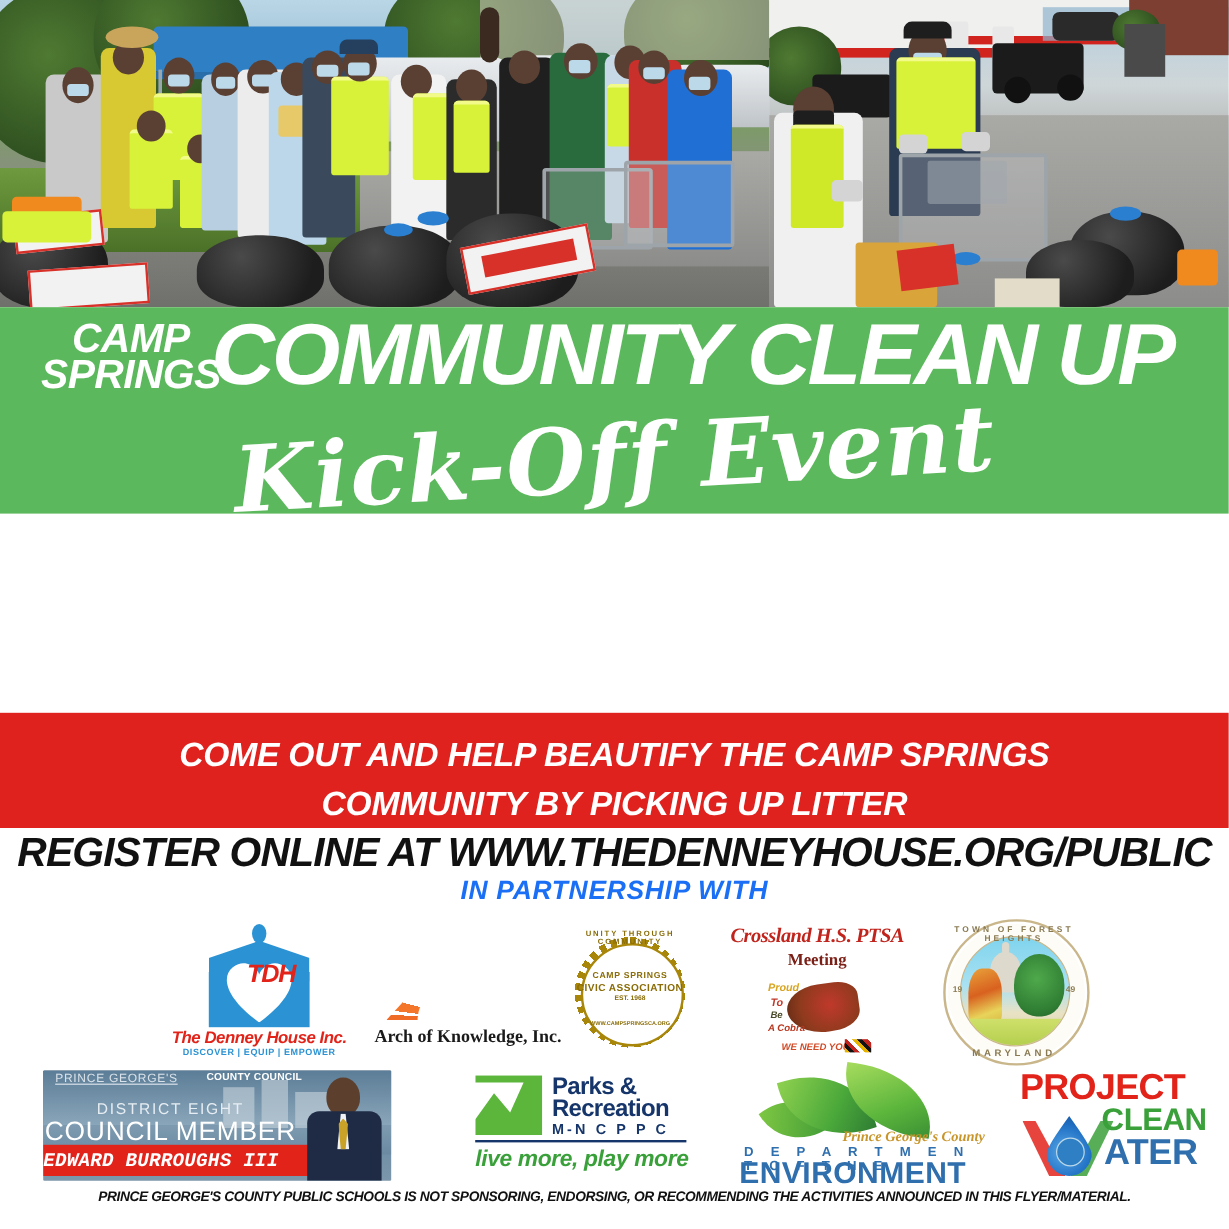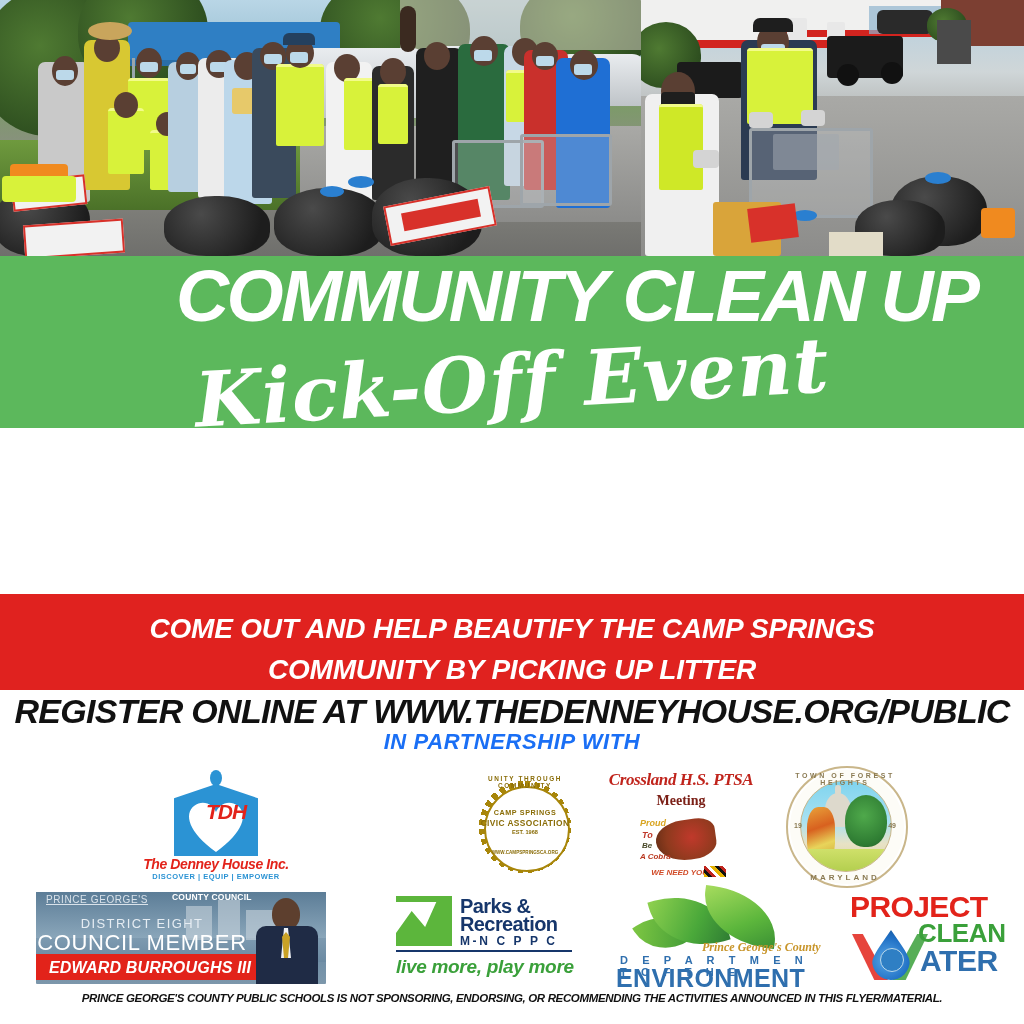--- a/index.html
+++ b/index.html
@@ -200,22 +200,22 @@
   .council-sky{position:absolute;left:0;top:0;width:290px;height:46px;
     background:linear-gradient(180deg,#5c7d97,#8aa6ba);}
   .council-water{position:absolute;left:0;top:46px;width:290px;height:24px;
     background:linear-gradient(180deg,#7d9ab0,#6b8aa2);}
   .council-bldg{position:absolute;background:#c8d3dc;opacity:.6;}
   .c-pg{position:absolute;left:10px;top:2px;color:#d9e2ea;font-size:10px;font-weight:400;letter-spacing:.6px;text-decoration:underline;}
   .c-cc{position:absolute;left:136px;top:1px;color:#fff;font-size:8.5px;font-weight:800;line-height:1.05;letter-spacing:.2px;}
   .c-dist{position:absolute;left:0;top:24px;width:212px;text-align:center;color:#e6edf3;font-size:13px;font-weight:400;letter-spacing:1.4px;}
   .c-mem{position:absolute;left:0;top:38px;width:212px;text-align:center;color:#fff;font-size:22px;font-weight:400;letter-spacing:.6px;}
   .c-redbar{position:absolute;left:0;bottom:4px;width:232px;height:26px;background:#e2231a;}
-  .c-name{position:absolute;left:0;bottom:7px;width:228px;text-align:center;color:#fff;
-    font-size:16px;font-weight:800;font-style:italic;letter-spacing:.2px;}
+  .c-name{position:absolute;left:0;bottom:7px;width:228px;color:#fff;
+    font-size:16px;font-weight:800;font-style:italic;letter-spacing:.2px;font-family:Liberation Mono, monospace;}
   .c-man{position:absolute;right:4px;top:6px;width:72px;height:86px;}
   .c-man-head{position:absolute;left:22px;top:0;width:28px;height:32px;border-radius:50% 50% 45% 45%;background:#5d3f2e;}
   .c-man-suit{position:absolute;left:6px;top:28px;width:62px;height:58px;background:#1f2b45;border-radius:10px 10px 0 0;}
   .c-man-shirt{position:absolute;left:26px;top:30px;width:20px;height:30px;background:#f0f2f5;clip-path:polygon(40% 0,60% 0,75% 100%,25% 100%);}
   .c-man-tie{position:absolute;left:32px;top:34px;width:8px;height:26px;background:#c9a227;clip-path:polygon(50% 0,100% 18%,75% 100%,25% 100%,0 18%);}
 
   
   .parks{left:386px;top:4px;width:200px;height:92px;}
   .parks-mark{position:absolute;left:10px;top:2px;width:56px;height:50px;background:#5cb63c;
     clip-path:polygon(0 0,100% 0,100% 100%,0 100%,0 74%,28% 30%,52% 62%,72% 12%,0 12%);}
@@ -411,20 +411,24 @@
       <div class="sh bag" style="left:214px;top:200px;width:90px;height:56px;"></div>
       <div class="sh bagtie" style="left:152px;top:210px;width:24px;height:11px;"></div>
       <div class="sh" style="left:72px;top:202px;width:68px;height:54px;background:#d9a43a;border-radius:3px;"></div>
       <div class="sh signred" style="left:108px;top:206px;width:48px;height:34px;transform:rotate(-7deg);"></div>
       <div class="sh" style="left:188px;top:232px;width:54px;height:24px;background:#e2dcc8;"></div>
       <div class="sh" style="left:340px;top:208px;width:34px;height:30px;background:#f08a1f;border-radius:4px;"></div>
     </div>
   </div>
 
   <div class="band-green">
+    <div class="camp-springs">
+      <span class="l1">CAMP</span>
+      <span class="l2">SPRINGS</span>
+    </div>
     <div class="clean-title">COMMUNITY CLEAN UP</div>
     <div class="kickoff">Kick-Off Event</div>
   </div>
 
 
   <div class="band-red">
     <div class="br-l1">COME OUT AND HELP BEAUTIFY THE CAMP SPRINGS</div>
     <div class="br-l2">COMMUNITY BY PICKING UP LITTER</div>
   </div>
 
@@ -438,20 +442,25 @@
         <div class="tdh-chim"></div>
         <div class="tdh-roof"></div>
         <div class="tdh-body"></div>
         <div class="tdh-heart"></div>
         <div class="tdh-txt">TDH</div>
       </div>
       <div class="tdh-name">The Denney House Inc.</div>
       <div class="tdh-tag">DISCOVER | EQUIP | EMPOWER</div>
     </div>
 
+    <div class="logo arch">
+      <div class="arch-fan"></div>
+      <div class="arch-arc"></div>
+      <div class="arch-name">Arch of Knowledge, Inc.</div>
+    </div>
 
     <div class="logo csca">
       <div class="csca-ring"></div>
       <div class="csca-inner"></div>
       <div class="csca-top">
         <span>UNITY THROUGH COMMUNITY</span>
       </div>
       <div class="csca-t1">CAMP SPRINGS</div>
       <div class="csca-t2">CIVIC ASSOCIATION</div>
       <div class="csca-t3">EST. 1968</div>

